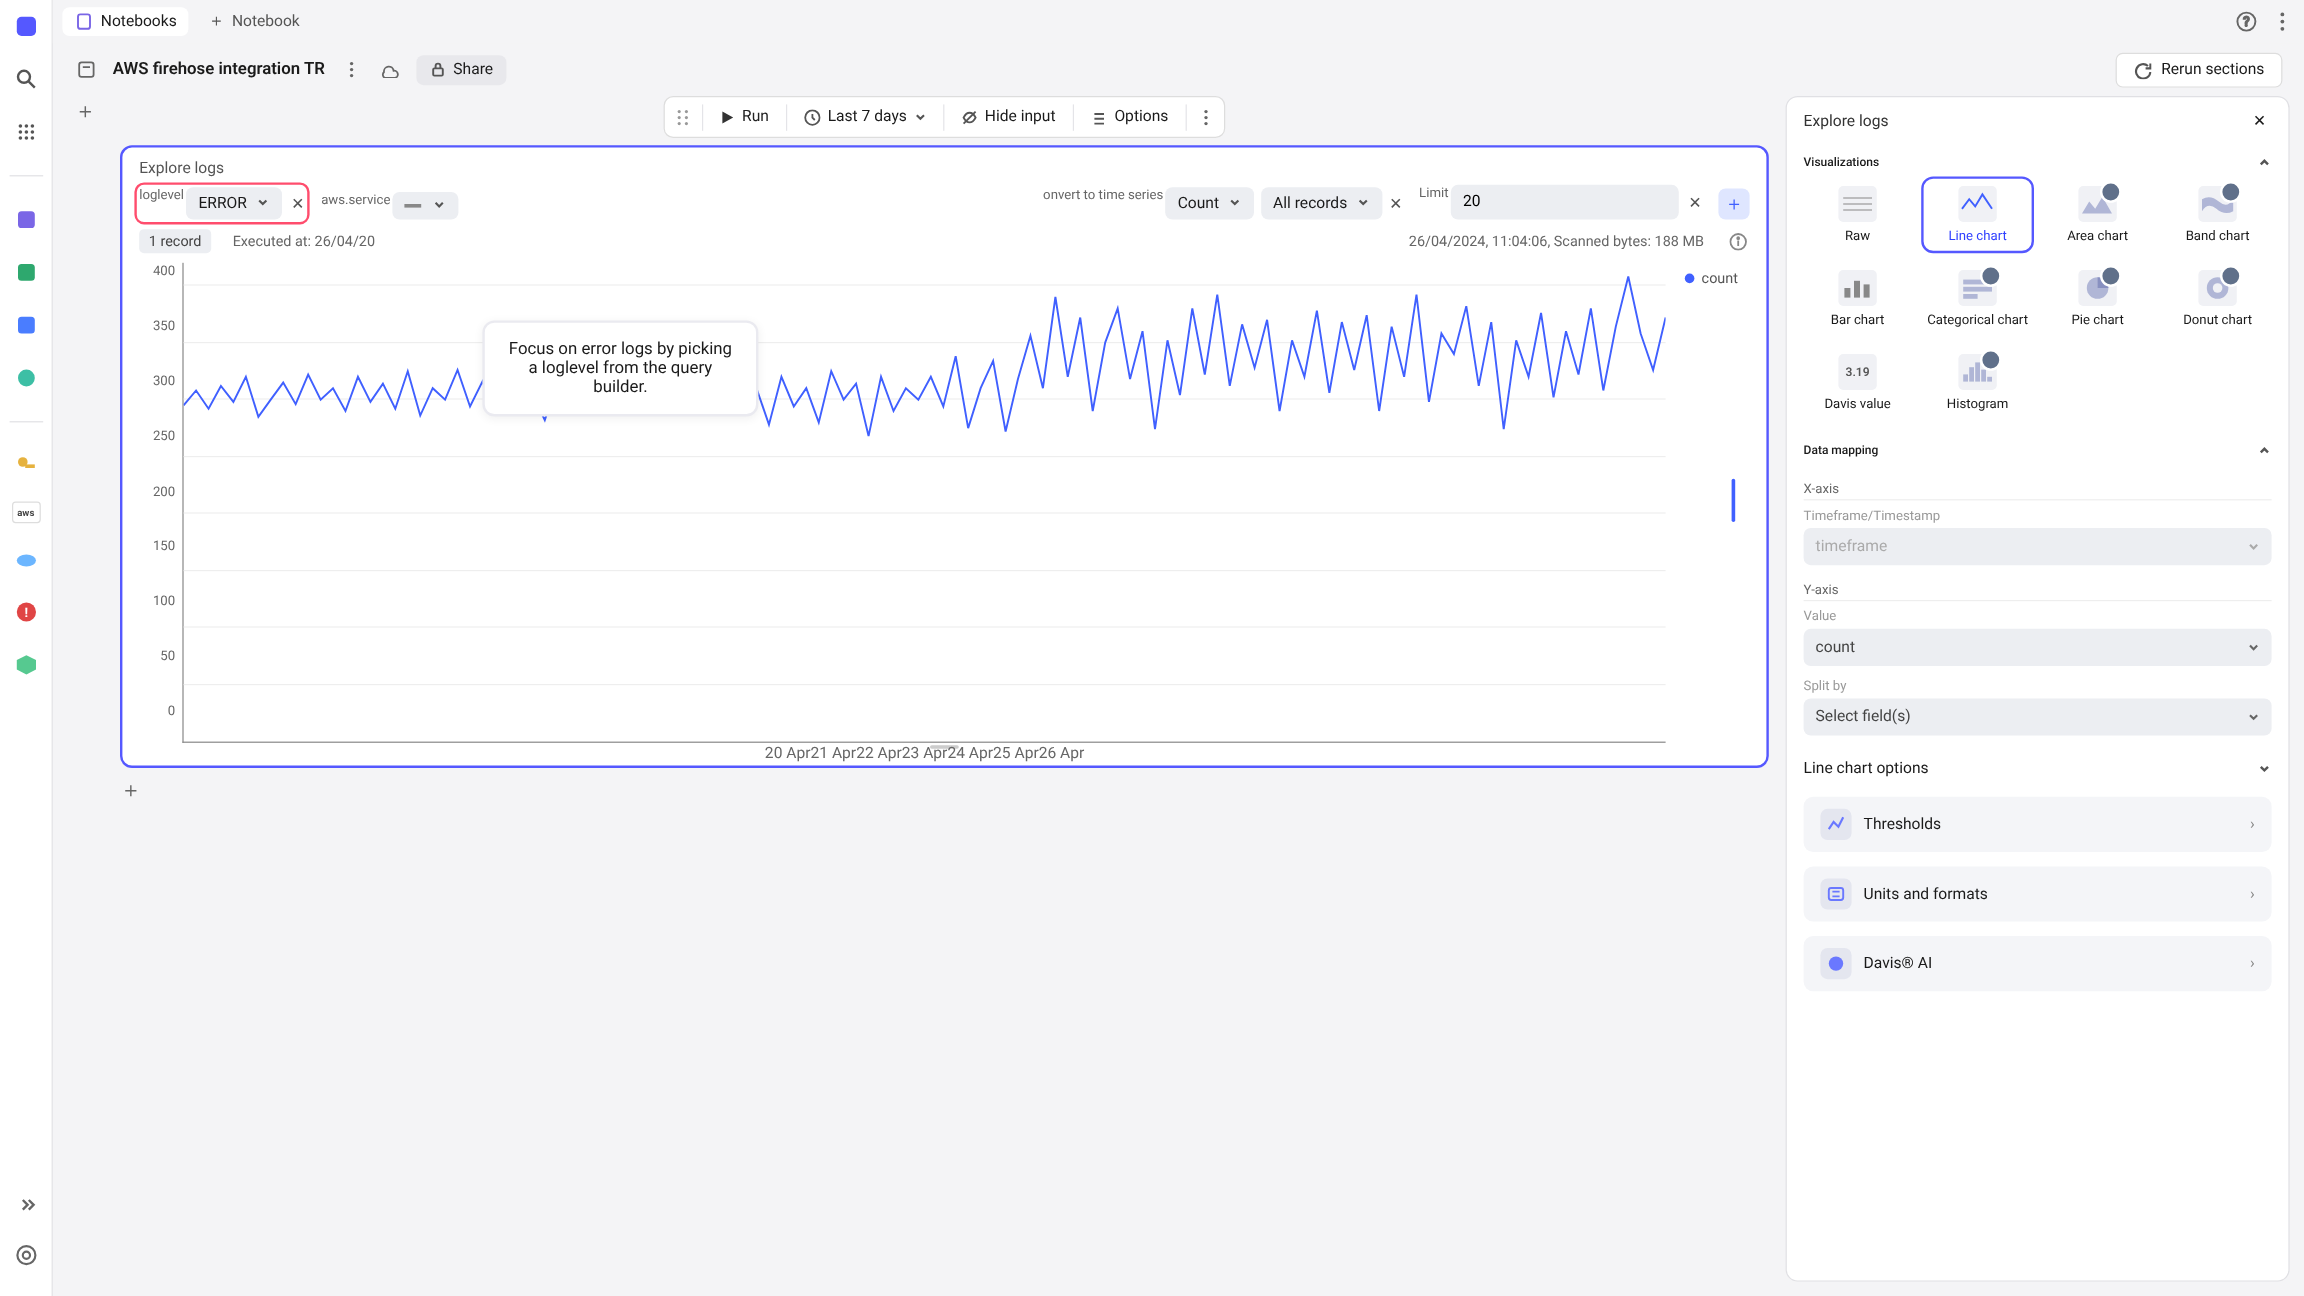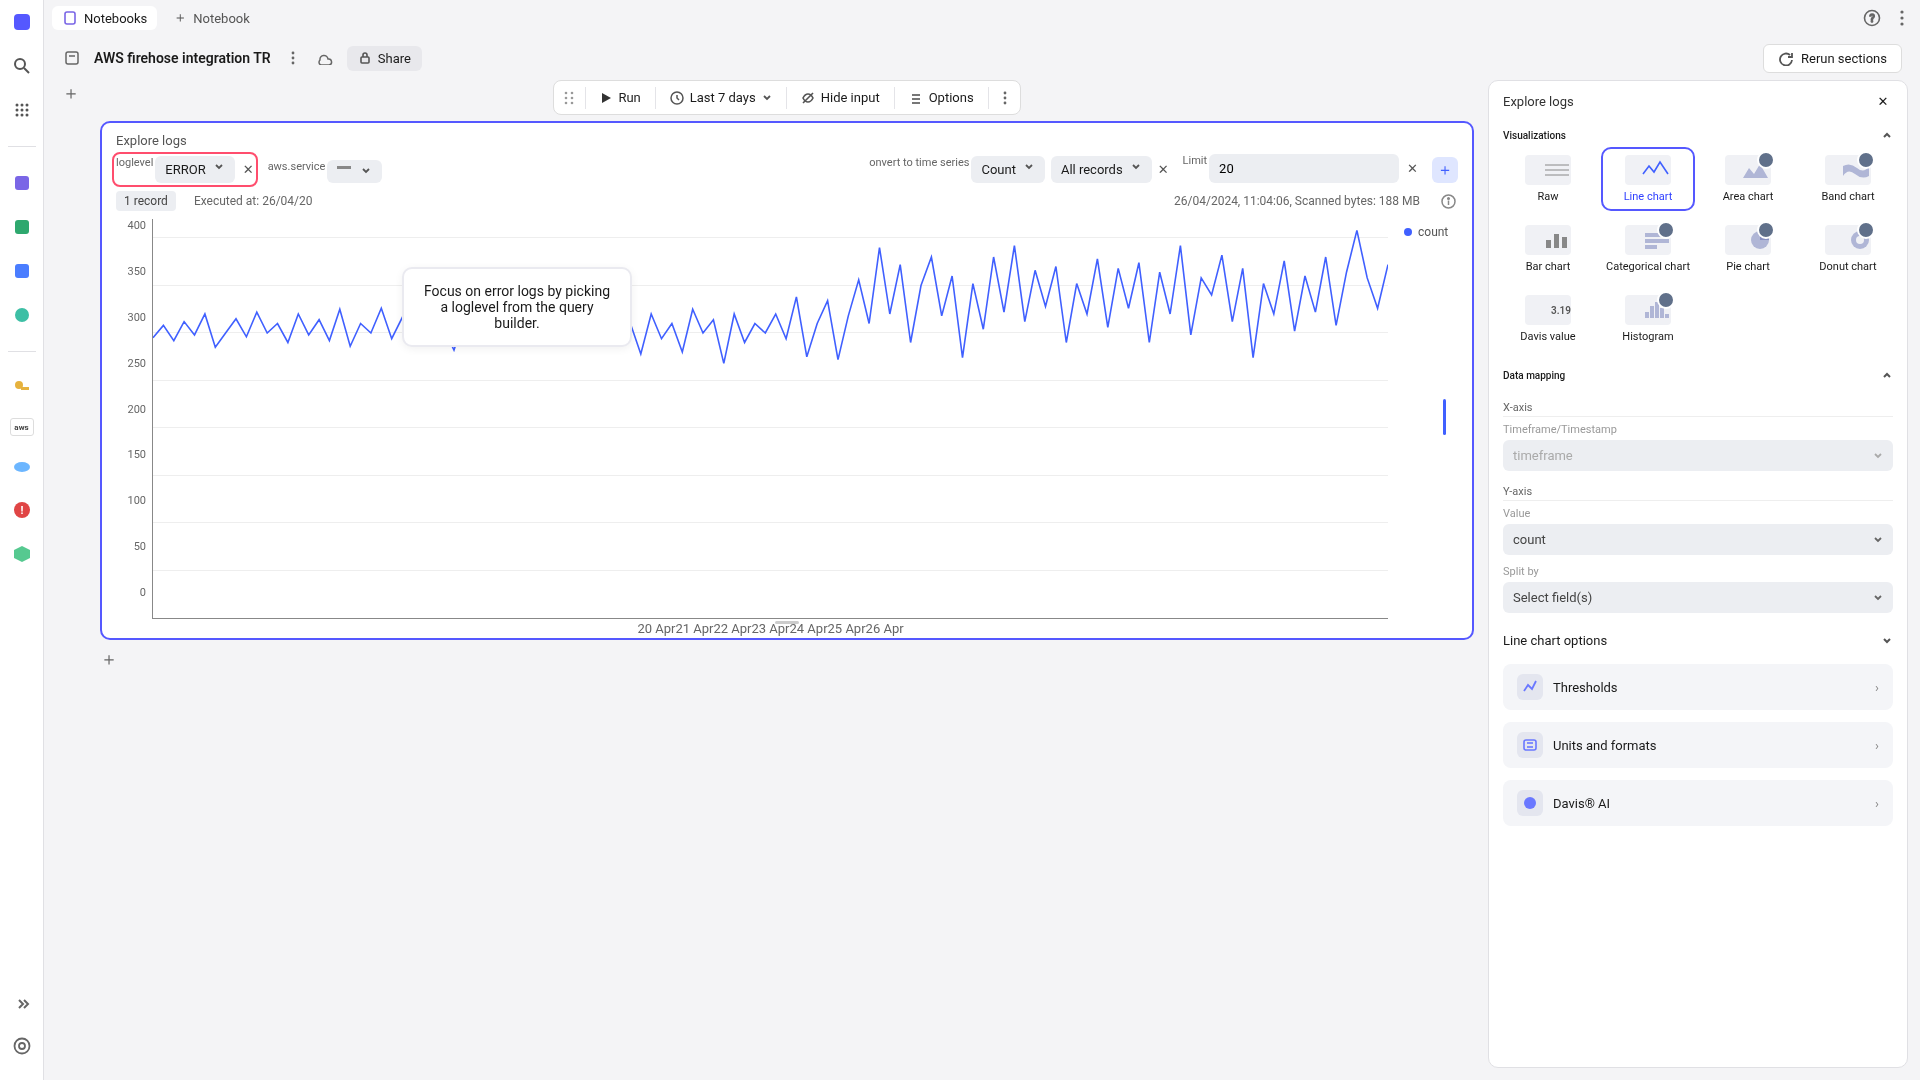--- a/index.html
+++ b/index.html
@@ -36,21 +36,21 @@
 .tool-btn.primary { color: #222; }
 .tool-sep { width: 1px; height: 22px; background: #e4e4e8; margin: 0 2px; }
 .tool-drag { width: 24px; display: flex; justify-content: center; color: #888; cursor: grab; }
 
 .section-card { background: #fff; border: 2px solid #5558ff; border-radius: 10px; padding: 10px 14px 14px; position: relative; }
 .section-title { font-size: 13px; color: #555; margin-bottom: 6px; }
 
 .filters-row { display: flex; align-items: flex-end; gap: 14px; flex-wrap: wrap; margin-bottom: 8px; }
 .filter-group { display: flex; flex-direction: row; gap: 2px; position: relative; }
 .filter-label { font-size: 11px; color: #666; }
-.pill { display: flex; align-items: flex-start; gap: 8px; background: #eceef2; border-radius: 6px; padding: 6px 10px; font-size: 13px; }
+.pill { display: flex; align-items: center; gap: 8px; background: #eceef2; border-radius: 6px; padding: 6px 10px; font-size: 13px; }
 .pill-caret svg { width: 11px; height: 11px; }
 .close-x { cursor: pointer; color: #555; font-size: 13px; }
 .limit-input { background: #eceef2; border: none; border-radius: 6px; padding: 7px 10px; width: 190px; font-size: 13px; }
 .plus-badge { width: 26px; height: 26px; background: #dfe6ff; color: #4060ff; border-radius: 6px; display: flex; align-items: center; justify-content: center; font-size: 16px; cursor: pointer; }
 .filter-highlight { position: absolute; top: -4px; left: -4px; right: -4px; bottom: -4px; border: 2px solid #ff4d6d; border-radius: 8px; pointer-events: none; }
 
 .callout { position: absolute; background: #fff; border: 2px solid #eaeaf0; border-radius: 10px; padding: 14px 18px; font-size: 14px; text-align: center; width: 230px; box-shadow: 0 2px 8px rgba(0,0,0,0.06); z-index: 10; }
 
 .meta-row { display: flex; align-items: center; gap: 18px; font-size: 12px; color: #666; margin-bottom: 8px; }
 .meta-badge { background: #eceef2; padding: 3px 8px; border-radius: 4px; color: #444; }
@@ -65,21 +65,21 @@
 .chart svg { position: absolute; inset: 0; }
 
 
 .right-panel { width: 420px; background: #fff; border: 1px solid #e0e0e4; border-radius: 10px; display: flex; flex-direction: column; min-height: 0; overflow: hidden; position: relative; }
 .rp-head { display: flex; align-items: center; justify-content: space-between; padding: 10px 14px; }
 .rp-title { font-size: 13px; color: #333; }
 .rp-section-head { padding: 8px 14px; font-size: 10px; font-weight: 500; display: flex; justify-content: space-between; align-items: center; cursor: pointer; }
 .viz-grid { display: grid; grid-template-columns: repeat(4, 1fr); gap: 10px; padding: 0 14px 12px; }
 .viz-item { display: flex; flex-direction: column; align-items: center; gap: 5px; font-size: 11px; text-align: center; cursor: pointer; padding: 6px 2px; border-radius: 8px; position: relative; }
 .viz-item.selected { outline: 2px solid #5558ff; color: #3040ff; }
-.viz-thumb { width: 46px; height: 30px; background: #f0f1f5; border-radius: 4px; display: flex; align-items: center; justify-content: flex-end; position: relative; }
+.viz-thumb { width: 32px; height: 30px; background: #f0f1f5; border-radius: 4px; display: flex; align-items: center; justify-content: center; position: relative; }
 .viz-locked::after { content: ''; position: absolute; top: -4px; right: -4px; width: 14px; height: 14px; border-radius: 50%; background: #60708a; border: 2px solid #fff; }
 .viz-callout { position: absolute; top: 158px; left: 18px; width: 230px; background: #fff; border: 2px solid #e2e4ea; border-radius: 10px; padding: 14px 16px; text-align: center; font-size: 14px; z-index: 5; box-shadow: 0 2px 10px rgba(0,0,0,0.07); }
 
 .dm-block { padding: 4px 14px 10px; }
 .dm-label { font-size: 11px; color: #666; margin-top: 8px; margin-bottom: 2px; }
 .dm-sub { font-size: 11px; color: #999; margin-bottom: 4px; }
 .dm-pill { background: #eceef2; border-radius: 6px; padding: 8px 10px; font-size: 13px; display: flex; justify-content: space-between; align-items: center; color: #444; }
 .dm-pill.disabled { color: #aaa; }
 
 .collapse-row { display: flex; justify-content: space-between; align-items: center; padding: 10px 14px; font-size: 13px; cursor: pointer; }

